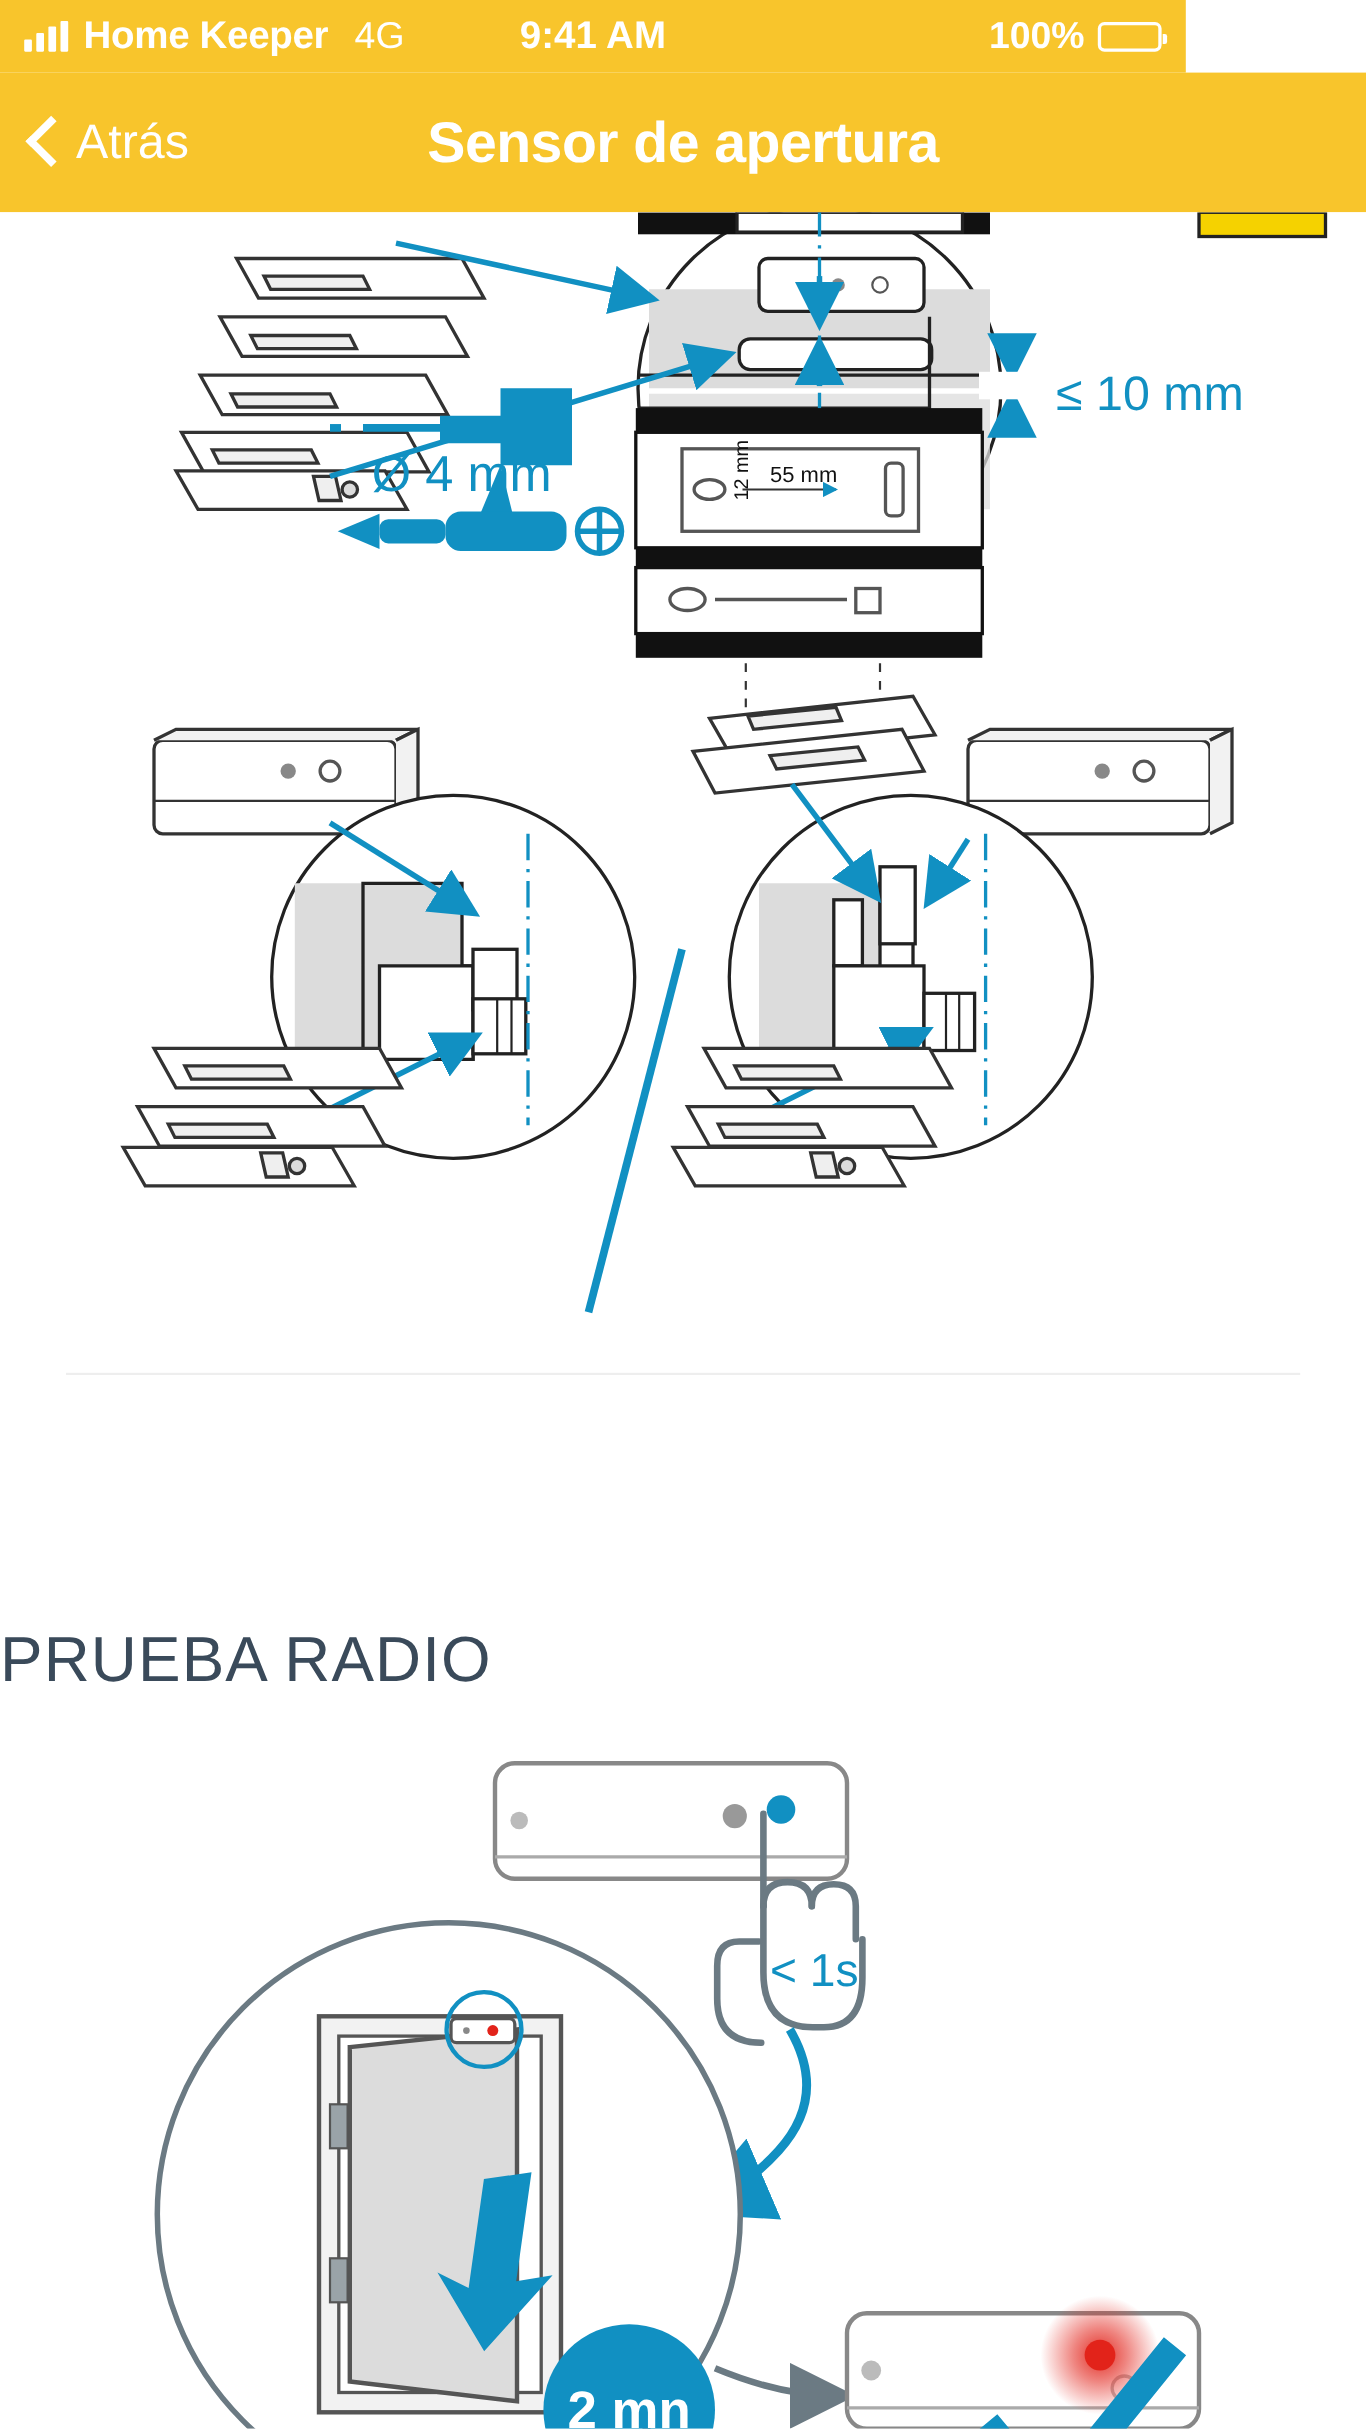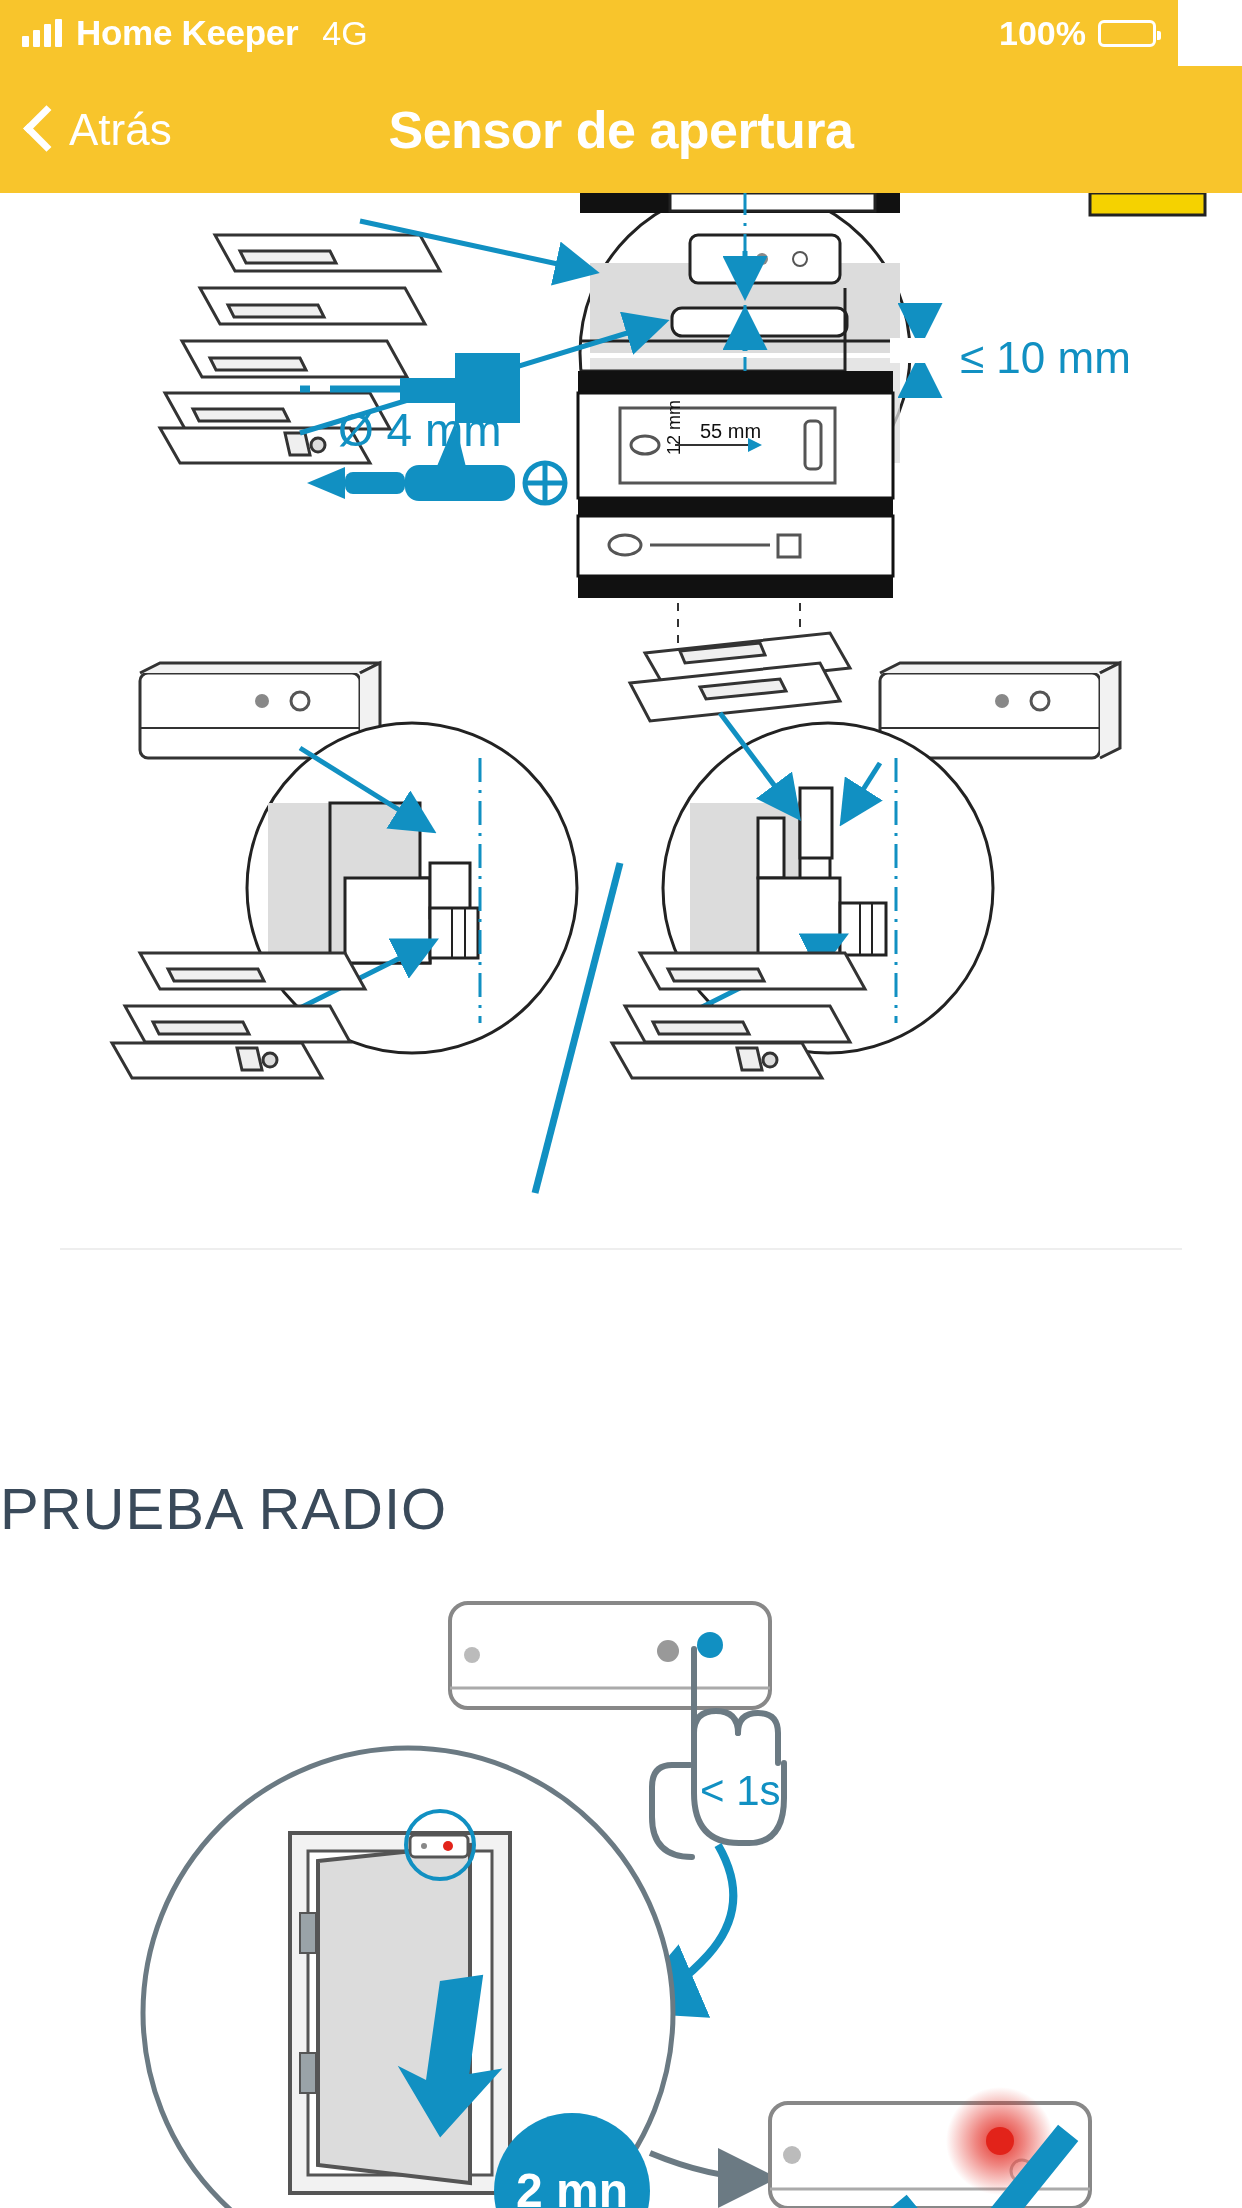--- a/index.html
+++ b/index.html
@@ -5,21 +5,21 @@
   html,body{margin:0;padding:0;}
   body{
     width:1242px;height:2208px;
     background:#ffffff;
     font-family:"Liberation Sans", sans-serif;
     overflow:hidden;
     position:relative;
   }
   
   .statusbar{
-    position:absolute;top:0;left:0;width:1178px;height:66px;
+    position:absolute;top:0;left:0;width:1078px;height:66px;
     background:#F8C52C;
     display:flex;align-items:center;
     color:#ffffff;
     font-size:35px;font-weight:bold;
     box-sizing:border-box;
     padding:0 22px;
   }
   .sb-left{display:flex;align-items:center;gap:14px;}
   .signal{display:flex;align-items:flex-end;gap:4px;height:28px;}
   .signal i{display:block;width:7px;background:#ffffff;border-radius:1px;}
@@ -90,20 +90,21 @@
   <div class="sb-left">
     <span class="signal">
       <i></i>
         <i></i>
         <i></i>
         <i></i>
     </span>
     <span class="carrier">Home Keeper</span>
     <span class="net">4G</span>
   </div>
+  <div class="sb-center">9:41 AM</div>
   <div class="sb-right">
     <span class="batt-pct">100%</span>
     <span class="batt"><span class="fill"></span></span>
   </div>
 </div>
 
 <div class="navbar">
   <div class="back">
     <span class="chev"></span>
     <span class="back-label">Atrás</span>

